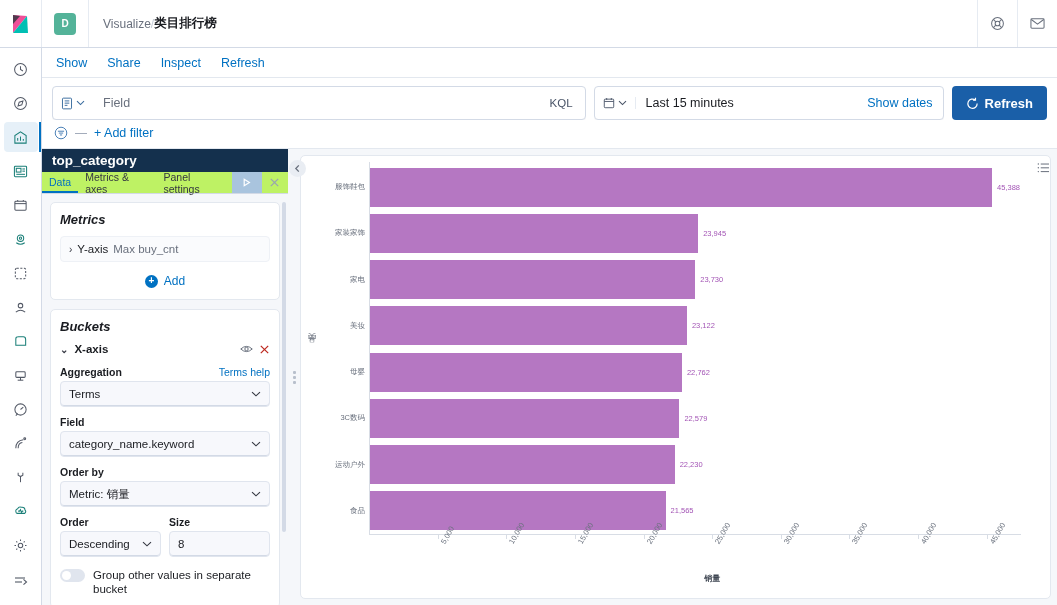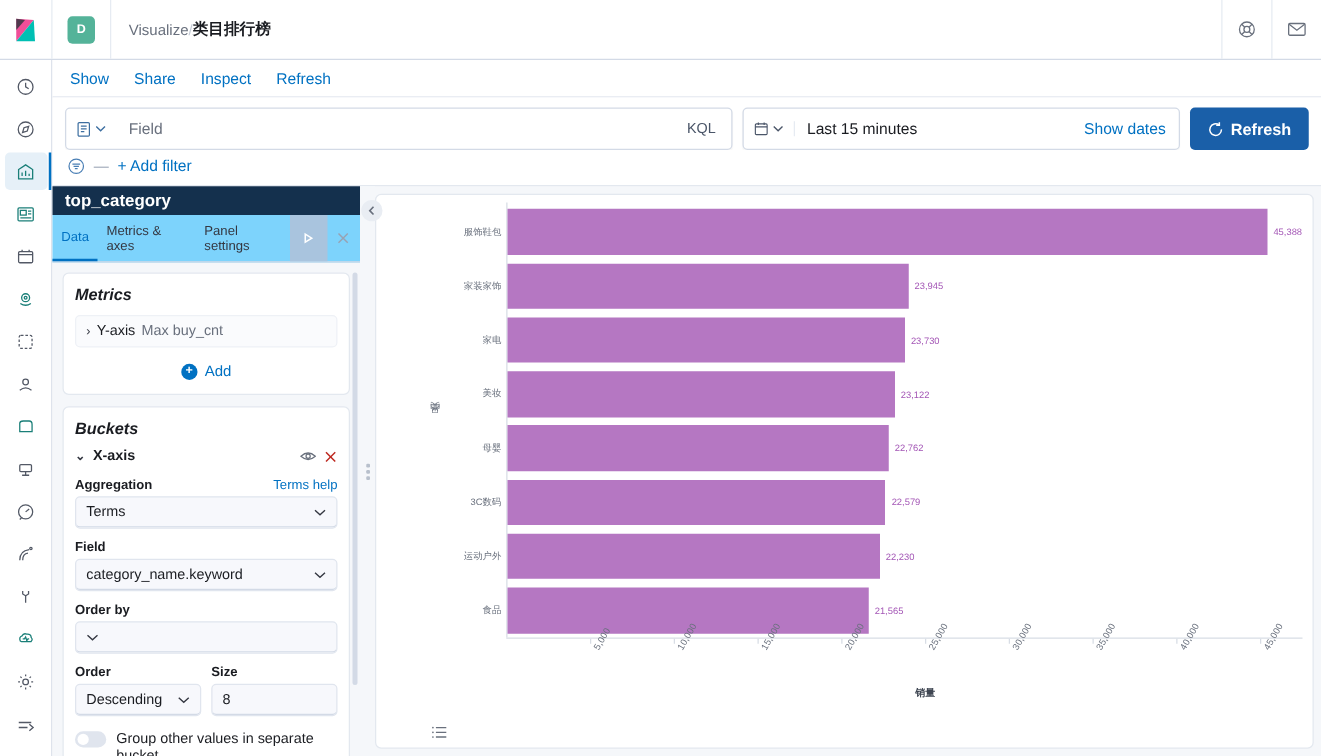--- a/index.html
+++ b/index.html
@@ -127,22 +127,22 @@
     display: flex; flex-direction: column;
     background: #f5f7fa;
     position: relative;
   }
   .editor-title {
     background: #14304d; color: #fff;
     font-size: 13.5px; font-weight: bold;
     padding: 6px 10px; height: 23px; display: flex; align-items: center;
   }
   .editor-tabs {
-    background: #7dd3fc; display: flex; align-items: stretch;
-    border-bottom: 1px solid #d3dae6; height: 38px;
+    background: #bef264; display: flex; align-items: stretch;
+    border-bottom: 1px solid #d3dae6; height: 22px;
   }
   .etab {
     font-size: 10.5px; padding: 0 7px; display: flex; align-items: center;
     color: #343741;
   }
   .etab.active { color: #0071c2; border-bottom: 2px solid #0071c2; }
   .etab-spacer { flex: 1; }
   .apply-btn {
     width: 32px; background: #a9c4de; display: flex;
     align-items: center; justify-content: center; color: #fff;
@@ -217,21 +217,21 @@
     background: #f5f7fa;
   }
   .resize-dots div {
     width: 3px; height: 3px; background: #b8c0cc; border-radius: 1px; margin: 2px 0;
   }
 
   
   .chart-panel {
     flex: 1; background: #fff; margin: 6px 6px 6px 0;
     border: 1px solid #e3e8ef; border-radius: 5px;
-    position: relative; min-width: 0; display: flex; flex-direction: column; padding-left: 36px;
+    position: relative; min-width: 0; display: flex; flex-direction: row;
   }
   .collapse-btn {
     position: absolute; left: -12px; top: 4px;
     width: 17px; height: 17px; border-radius: 50%;
     background: #e9edf3; color: #69707d;
     display: flex; align-items: center; justify-content: center;
     font-size: 9px; z-index: 5;
   }
   .chart-inner { flex: 1; display: flex; flex-direction: column; padding: 6px 8px 0 4px; min-height: 0; }
   .plot-row { flex: 1; display: flex; min-height: 0; }
@@ -616,20 +616,21 @@
               <span class="val">category_name.keyword</span>
               <span class="caret">
                 <svg width="10" height="6" viewBox="0 0 10 6" fill="none" stroke="#343741" stroke-width="1.1">
                     <path d="M1 1.2 L5 4.8 L9 1.2"></path>
                   </svg>
                 </span>
             </div>
 
             <div class="field-label">Order by</div>
             <div class="sel-box">
+              <span class="val">Metric: 销量</span>
               <span class="caret">
                 <svg width="10" height="6" viewBox="0 0 10 6" fill="none" stroke="#343741" stroke-width="1.1">
                     <path d="M1 1.2 L5 4.8 L9 1.2"></path>
                   </svg>
                 </span>
             </div>
 
             <div class="two-col">
               <div>
                 <div class="field-label">Order</div>

